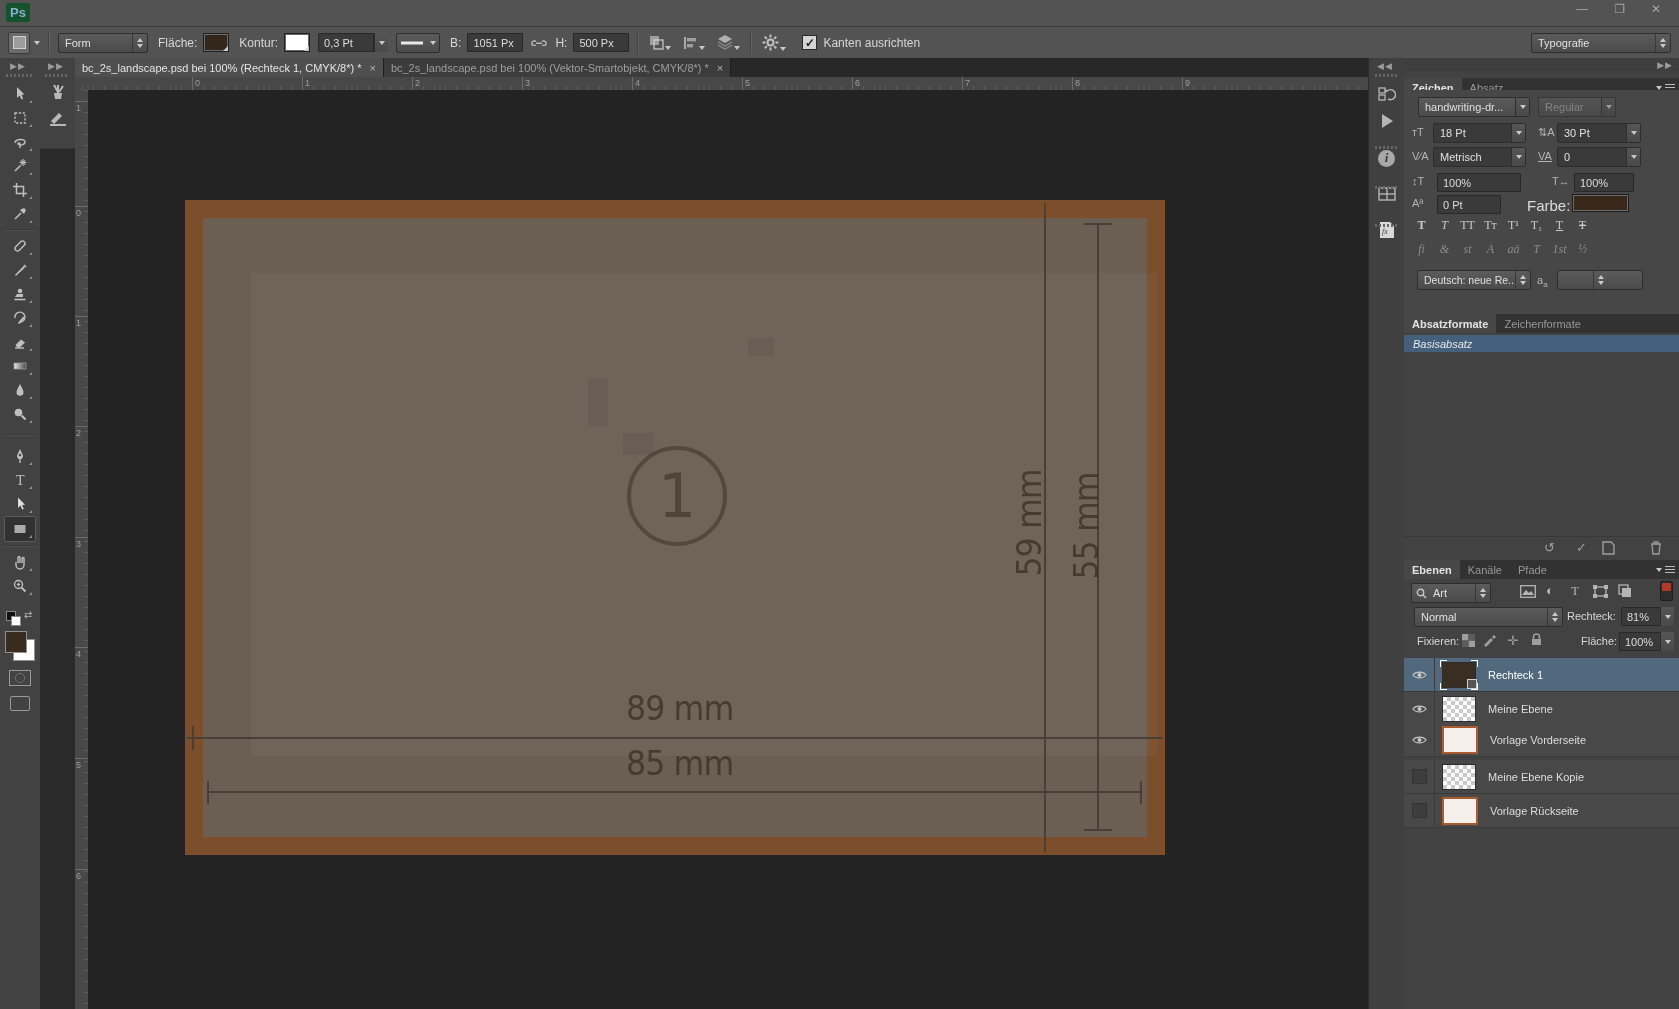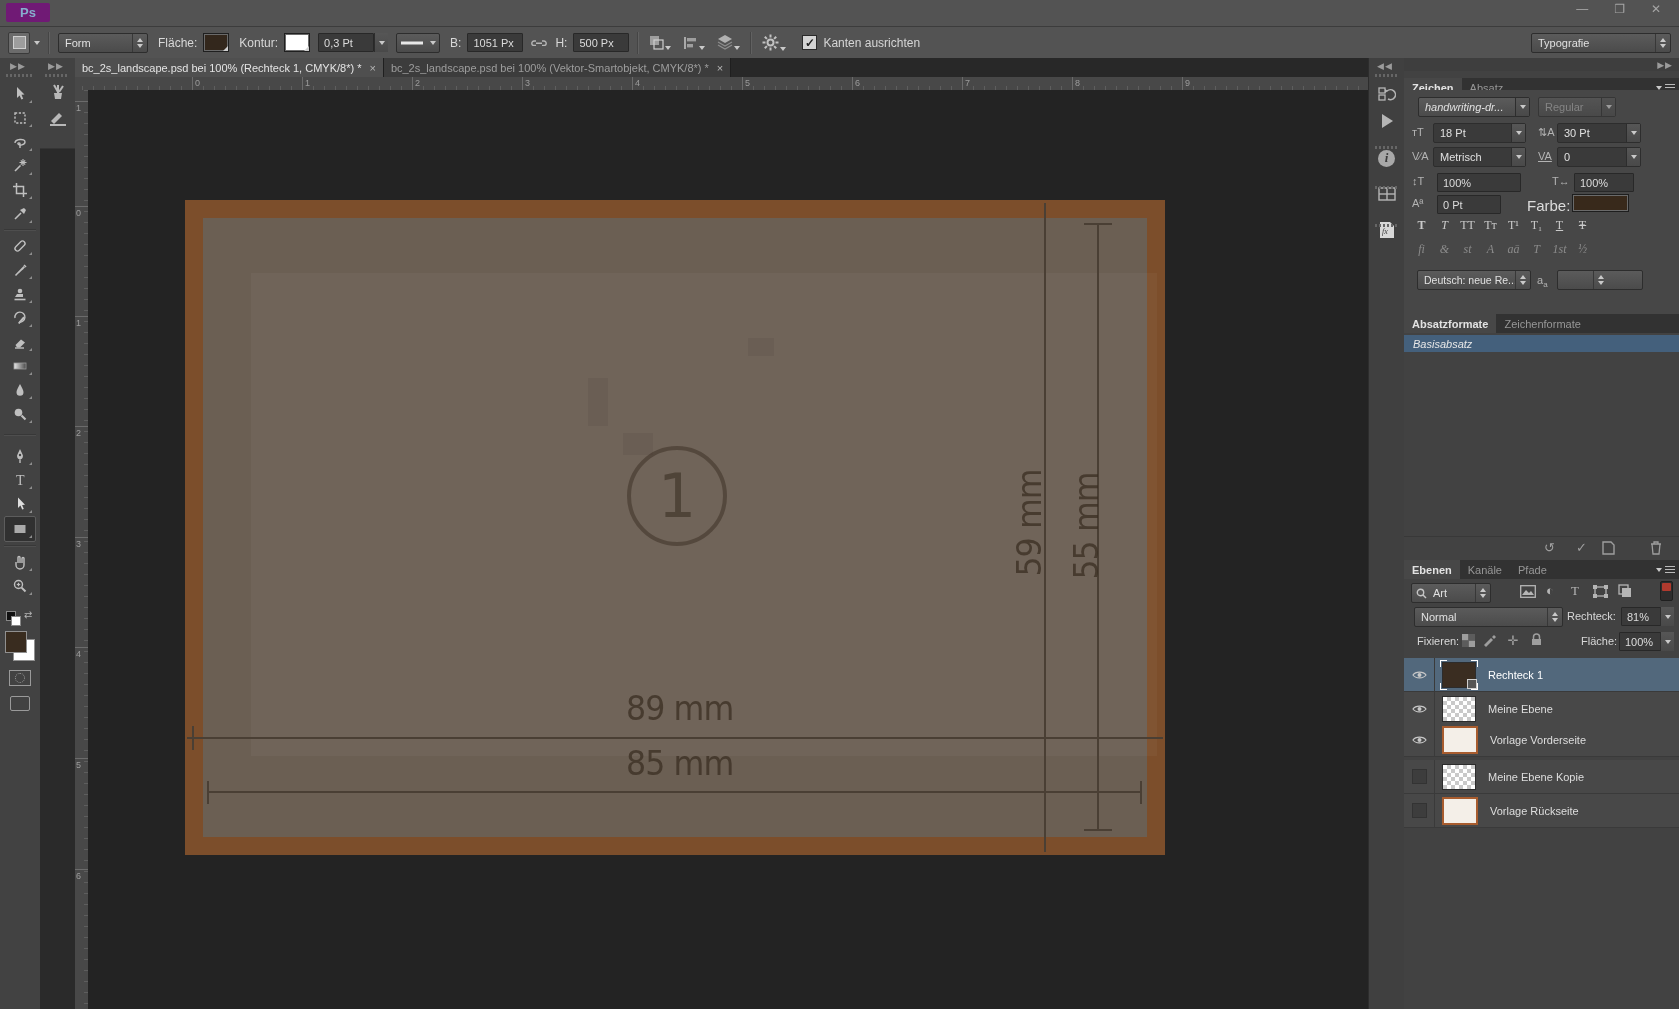--- a/index.html
+++ b/index.html
@@ -4,21 +4,21 @@
 <style>
   html,body{margin:0;padding:0;background:#2a2a2a;}
   #app{position:relative;width:1679px;height:1009px;overflow:hidden;background:#424242;
        font-family:"Liberation Sans",sans-serif;font-size:12px;color:#d6d6d6;
        -webkit-user-select:none;user-select:none;}
   .abs{position:absolute;}
   .bar{background:#535353;}
   .flexrow{display:flex;align-items:center;}
   
   #menubar{left:0;top:0;width:1679px;height:26px;border-bottom:1px solid #3c3c3c;}
-  #pslogo{left:6px;top:3px;width:44px;height:19px;background:#701a75;color:#86aecd;font-weight:bold;
+  #pslogo{left:6px;top:3px;width:24px;height:19px;background:#14532d;color:#86aecd;font-weight:bold;
           font-size:13px;display:flex;align-items:center;justify-content:center;border-radius:2px;}
   #menus{left:42px;top:0;height:26px;display:flex;align-items:center;gap:22px;color:#dadada;}
   .menu-item{cursor:default;white-space:nowrap;}
   #winctl{right:18px;top:2px;display:flex;gap:26px;color:#a5a5a5;font-size:12px;}
   
   #optionsbar{left:0;top:27px;width:1679px;height:31px;border-bottom:1px solid #333;display:flex;align-items:center;}
   .obar-sep{width:1px;height:22px;background:#454545;border-right:1px solid #616161;margin:0 8px;}
   .field{background:#3a3a3a;border:1px solid #282828;color:#dcdcdc;font-size:11px;height:17px;
          display:flex;align-items:center;padding:0 5px;border-radius:1px;}
   .drop{background:linear-gradient(#5b5b5b,#4b4b4b);border:1px solid #2d2d2d;border-radius:2px;height:18px;
@@ -551,21 +551,21 @@
           <span class="darr"></span>
           <span class="bars">
             <i></i>
             <i></i>
             <i></i>
           </span>
         </div>
     </div>
     <div class="pbody" style="top:32px;height:224px;">
       <div class="drop" style="position:absolute;left:14px;top:7px;width:110px;">
-        <span class="lbl" style="font-size:11px;font-style:italic;">handwriting-dr...</span>
+        <span class="lbl" style="font-size:11px;">handwriting-dr...</span>
           <span class="arrbtn">
             <span class="darr"></span>
           </span>
       </div>
       <div class="drop" style="position:absolute;left:134px;top:7px;width:76px;opacity:.65;">
         <span class="lbl" style="color:#a5a5a5;">Regular</span>
           <span class="arrbtn">
             <span class="darr"></span>
           </span>
       </div>

